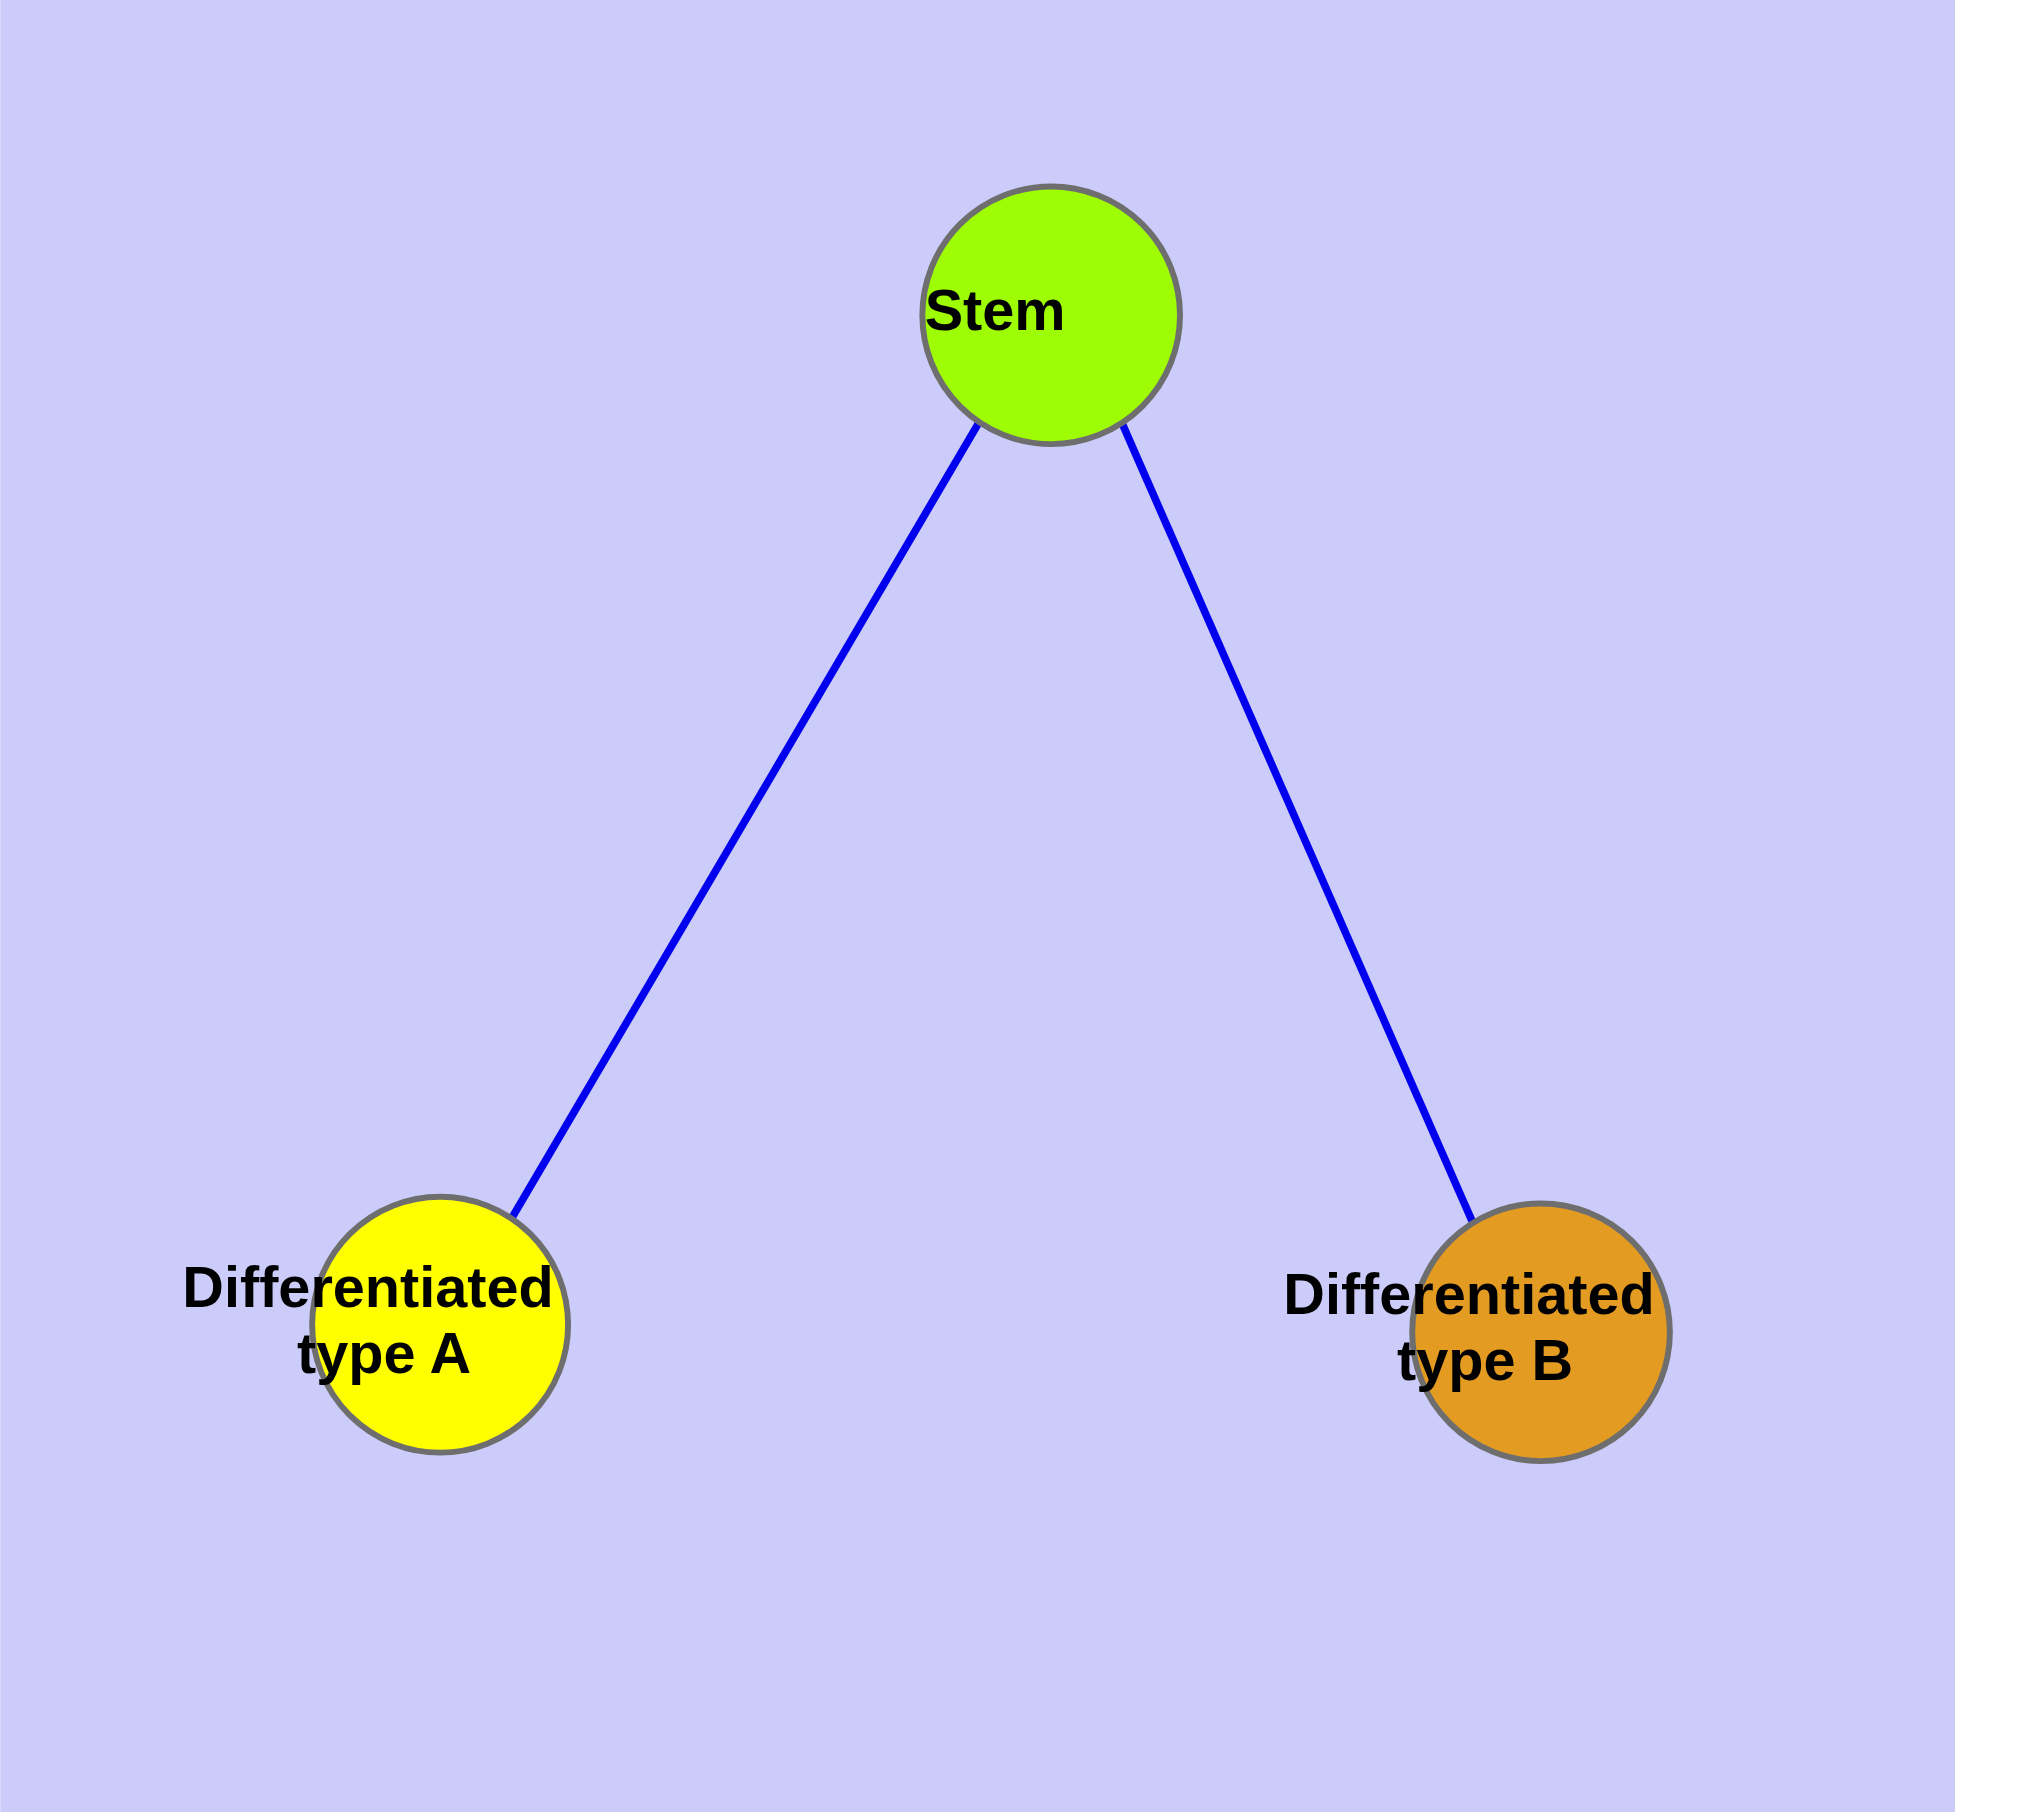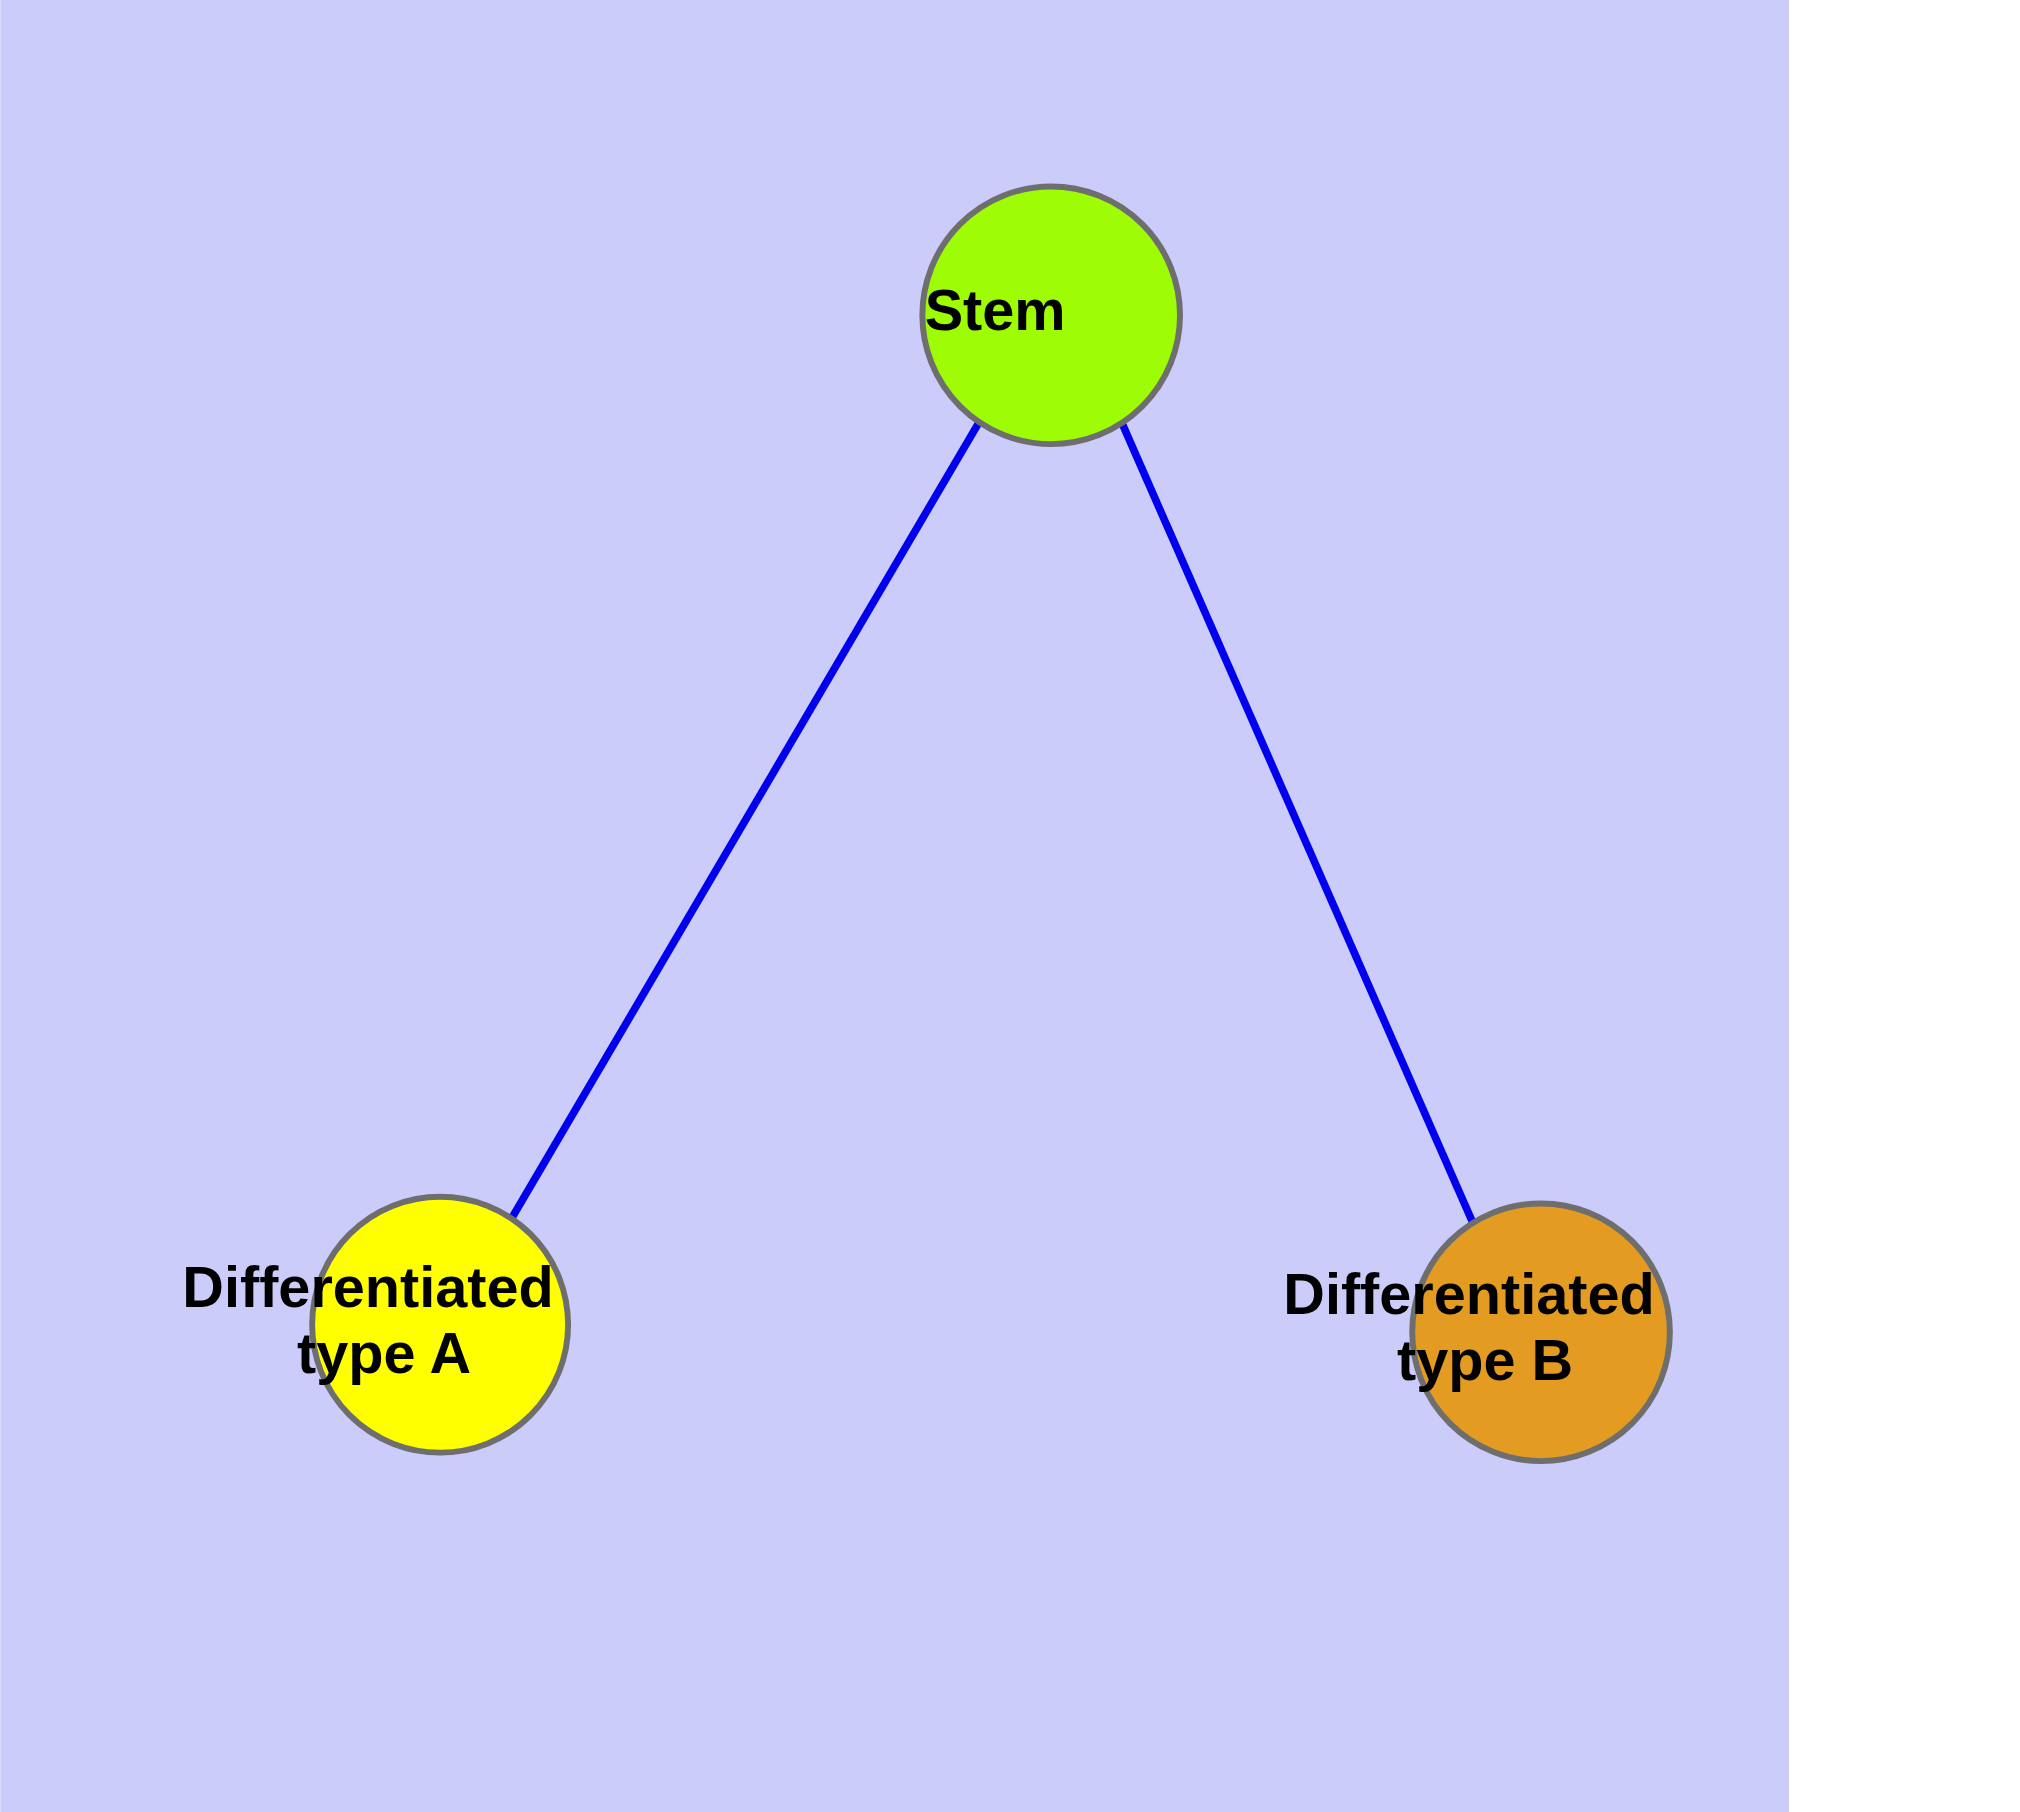--- a/index.html
+++ b/index.html
@@ -29,21 +29,21 @@
     fill: #000000;
     text-anchor: middle;
     dominant-baseline: middle;
     paint-order: normal;
     white-space: pre;
   }
 </style>
 </head>
 <body>
 
-<div id="canvas" style="width: 1789px; height: 1812px;">
+<div id="canvas" style="width: 1955px; height: 1812px;">
   <svg id="graph-svg" viewBox="0 0 2384 2138" xmlns="http://www.w3.org/2000/svg" style="width: 2021px; height: 1812px;">
 
     <rect id="bg-rect" x="0" y="0" width="2384" height="2138" fill="#ccccfa"></rect>
 
     <g id="edge-layer">
       <line id="edge-stem-a" x1="1155" y1="498" x2="602" y2="1440" stroke="#0000ee" stroke-width="9" stroke-linecap="butt"></line>
       <line id="edge-stem-b" x1="1323" y1="498" x2="1738" y2="1444" stroke="#0000ee" stroke-width="9" stroke-linecap="butt"></line>
     </g>
 
     <g id="node-layer">

